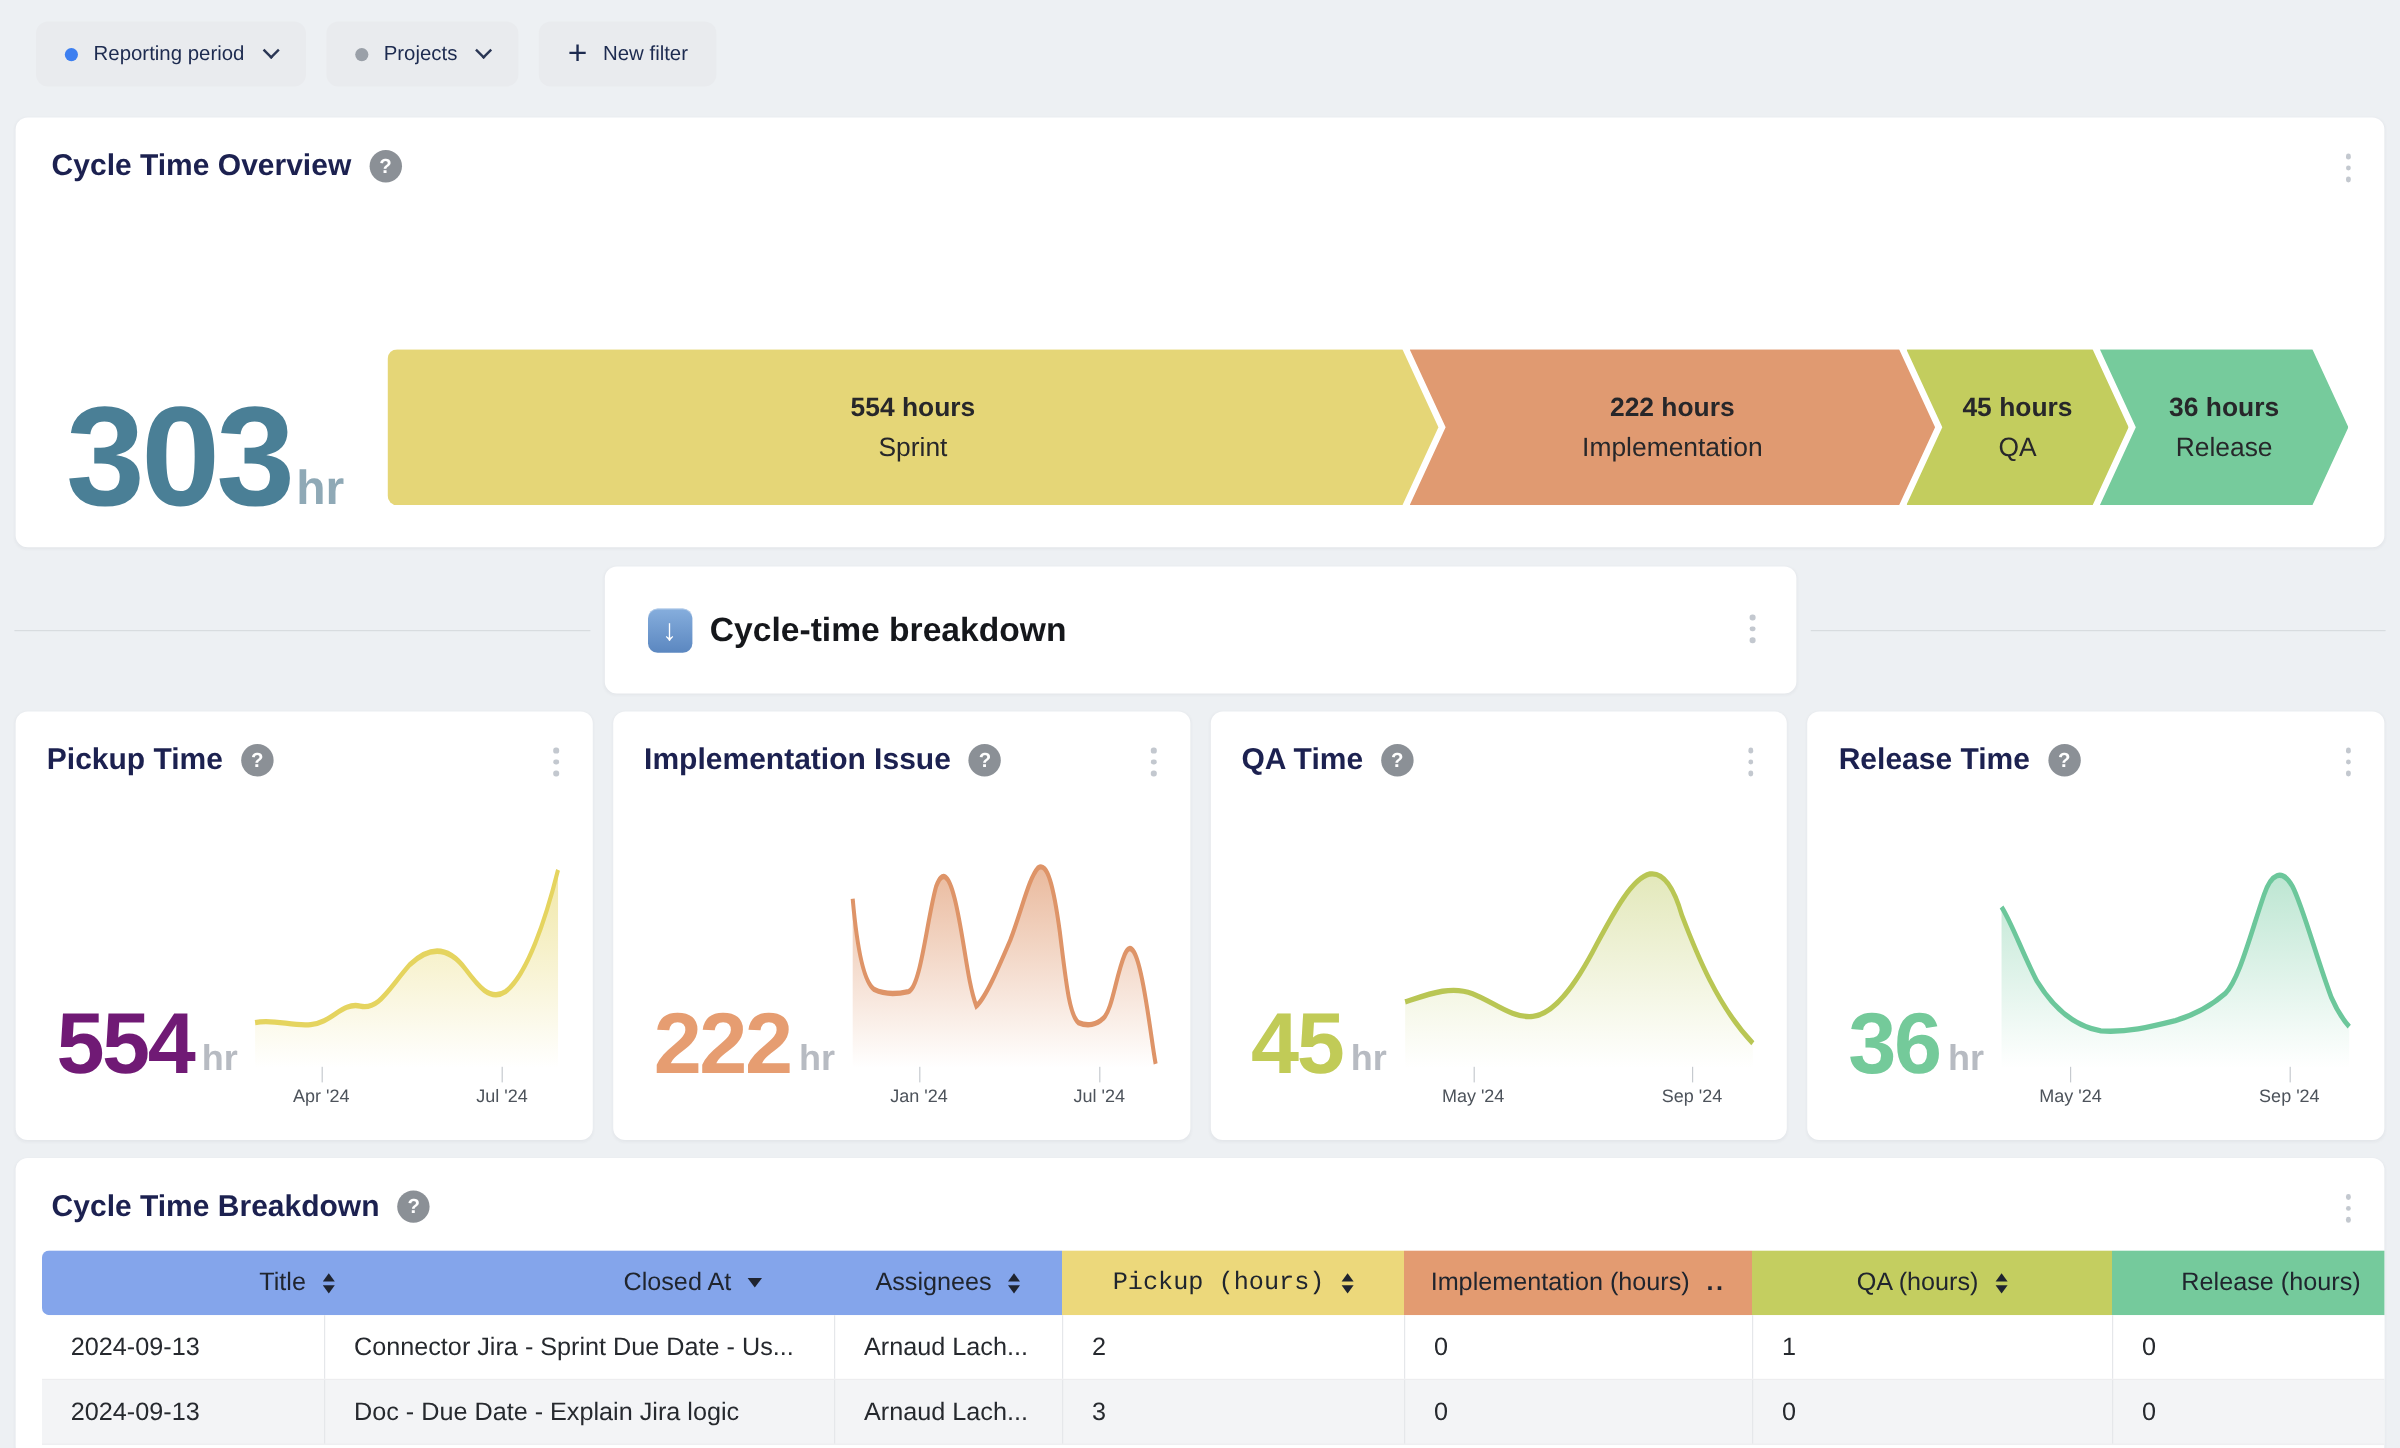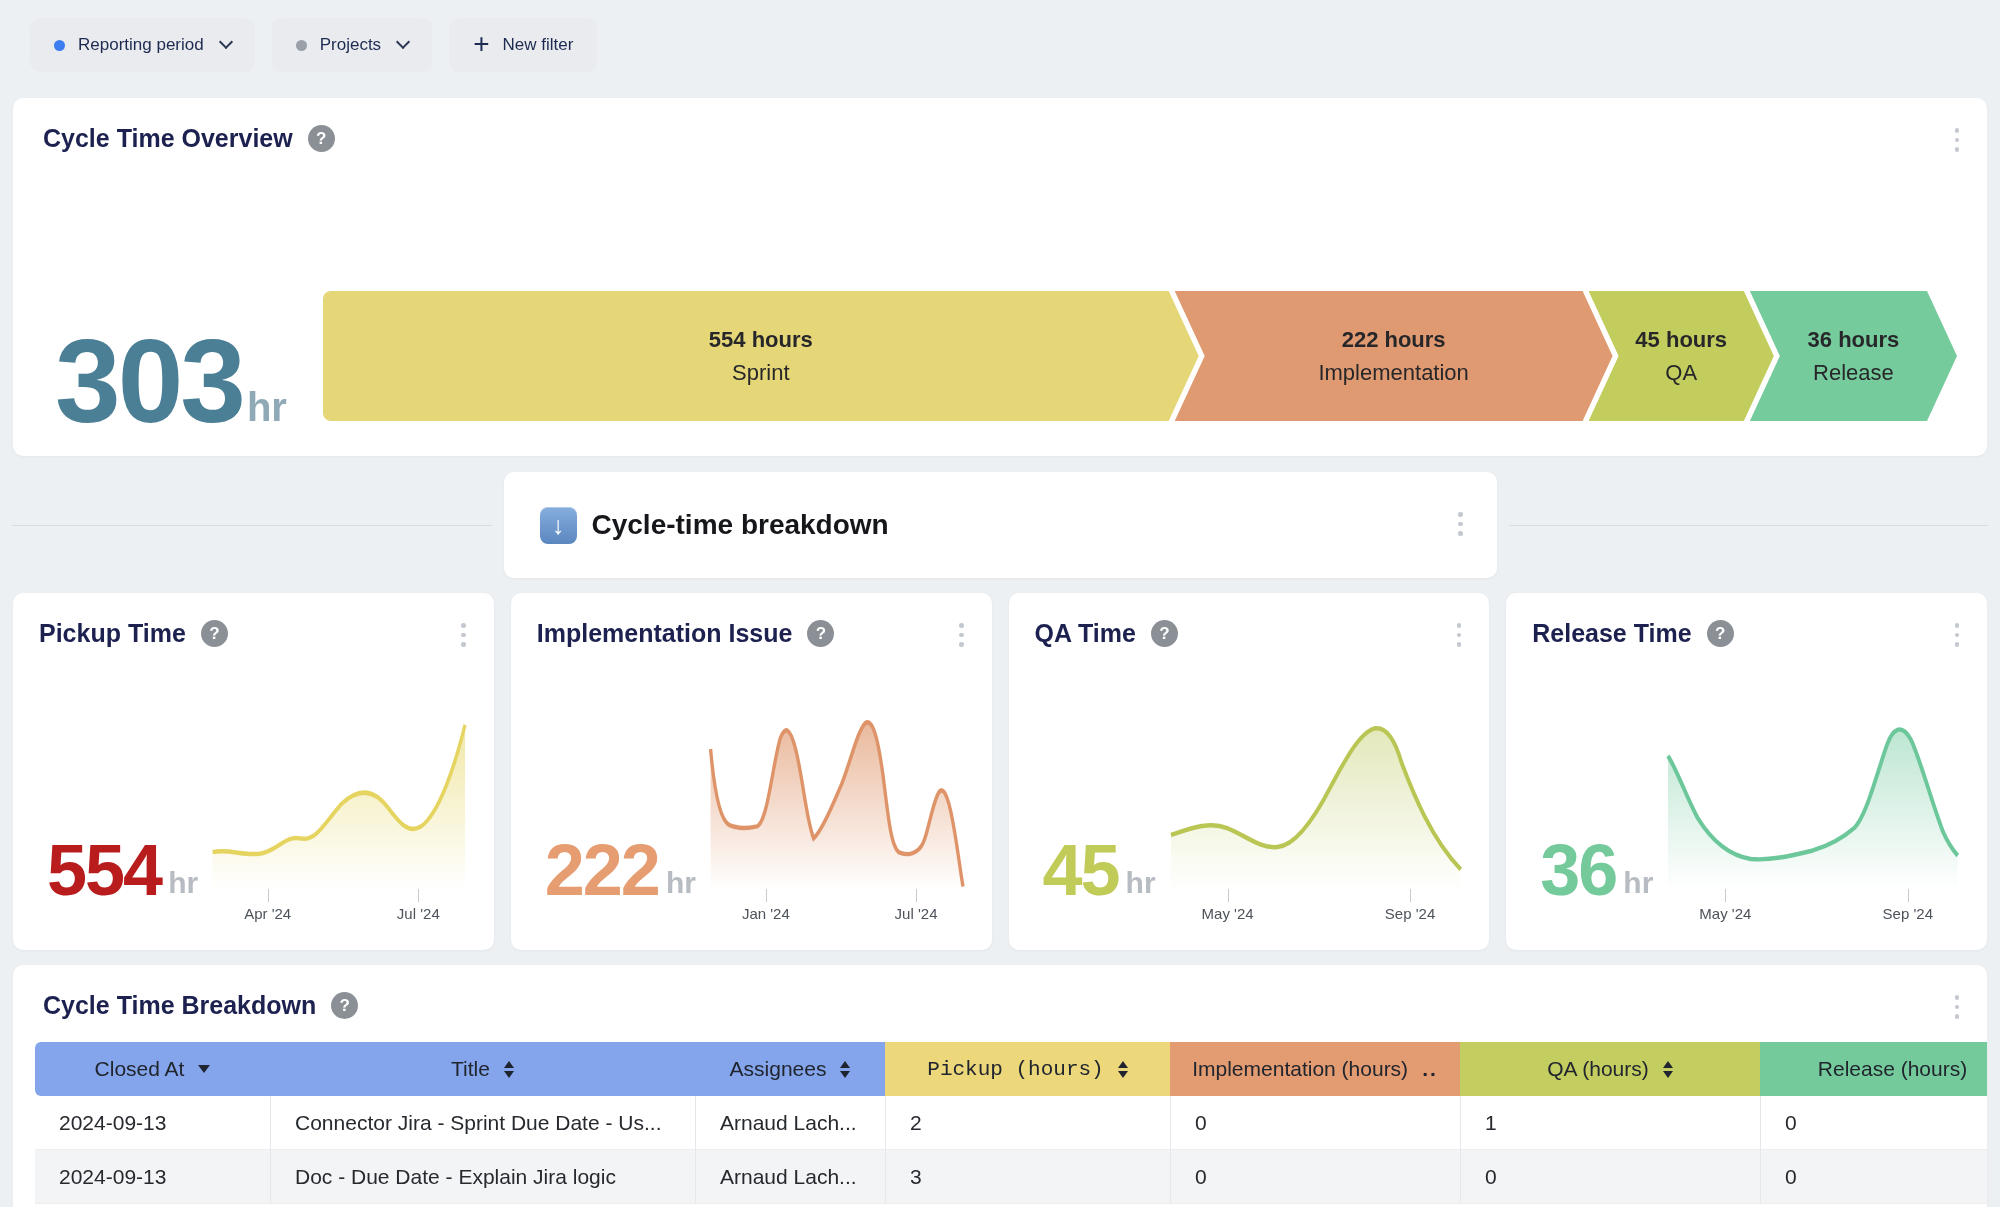--- a/index.html
+++ b/index.html
@@ -61,21 +61,21 @@
   .emoji-down::before { content:"↓"; }
   .banner-title { font-size:28px; font-weight:700; color:#15171b; }
 
   
   .metrics { display:flex; gap:17px; margin:15px 13px 0; }
   .metric-card { position:relative; flex:1 1 0; height:357px; padding:26px 26px 28px; display:flex; flex-direction:column; }
   .metric-body { flex:1; display:flex; align-items:flex-end; }
   .metric-value { display:flex; align-items:flex-end; line-height:0.76; margin:0 0 24px 8px; white-space:nowrap; }
   .metric-value .val { font-size:72px; font-weight:700; letter-spacing:-2px; }
   .metric-value .unit { font-size:30px; font-weight:700; color:#b7bbc2; margin-left:7px; line-height:1; }
-  .val-pickup { color:#b91c1c; } .val-impl { color:#e69d71; } .val-qa { color:#c1cb57; } .val-release { color:#74ca9a; }
+  .val-pickup { color:#701a75; } .val-impl { color:#e69d71; } .val-qa { color:#c1cb57; } .val-release { color:#74ca9a; }
   .spark-wrap { flex:1; display:flex; flex-direction:column; justify-content:flex-end; margin-left:12px; min-width:0; }
   svg.spark { width:100%; height:172px; display:block; }
   .x-axis { display:flex; justify-content:space-between; padding:2px 28px 0 34px; }
   .xlab { position:relative; font-size:15px; color:#4d535b; padding-top:13px; }
   .xlab::before { content:""; position:absolute; top:-3px; left:50%; width:1px; height:13px; background:#c6cacf; }
 
   
   .table-card { position:relative; margin:15px 13px 0; height:250px; padding:26px 0 0; border-radius:10px; overflow:hidden; }
   .table-card .card-title-row { padding:0 30px; }
   .table { margin:22px 0 0 22px; width:1990px; }
@@ -310,30 +310,30 @@
     <span class="help"></span>
   </div>
   <div class="kebab">
       <i></i>
       <i></i>
       <i></i>
     </div>
 
   <div class="table">
     <div class="thead">
-      <div class="th c1 hd-blue">
-        <span>Closed At</span>
-        <span class="tri-down"></span>
-      </div>
       <div class="th c2 hd-blue">
         <span>Title</span>
         <span class="sort-stack">
             <span class="up"></span>
             <span class="down"></span>
           </span>
+      </div>
+      <div class="th c1 hd-blue">
+        <span>Closed At</span>
+        <span class="tri-down"></span>
       </div>
       <div class="th c3 hd-blue">
         <span>Assignees</span>
         <span class="sort-stack">
             <span class="up"></span>
             <span class="down"></span>
           </span>
       </div>
       <div class="th c4 hd-yellow">
         <span>Pickup (hours)</span>

